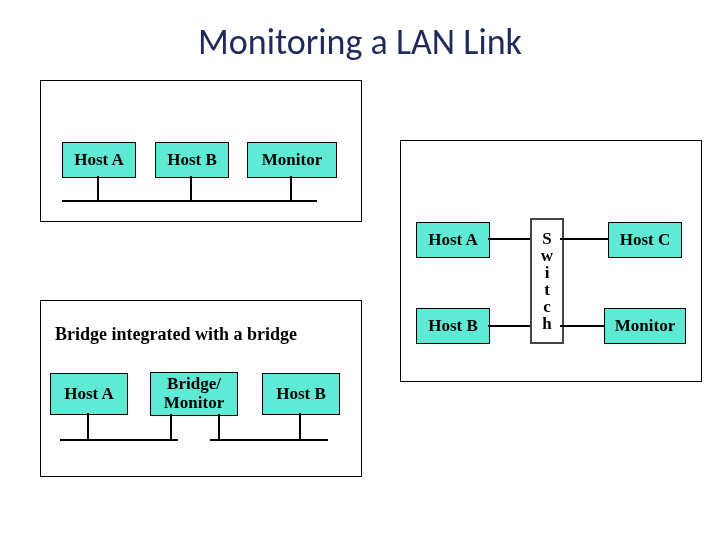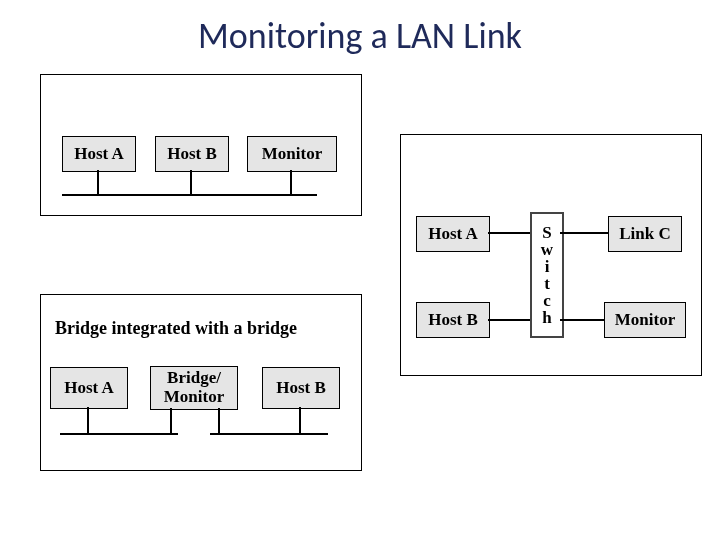--- a/index.html
+++ b/index.html
@@ -1,20 +1,20 @@
 <!DOCTYPE html>
 <html><head>
 <meta charset="utf-8">
 <style>
   html,body{margin:0;padding:0;width:720px;height:540px;font-family:"Times New Roman",serif;background:#fff;color:#000}
-  .title{font-family:Calibri,Arial,sans-serif;font-size:36px;color:#1f2a5a;text-align:center;padding:14px 0 6px}
+  .title{font-family:Calibri,Arial,sans-serif;font-size:36px;color:#1f2a5a;text-align:center;padding:20px 0 6px}
   .canvas{position:relative;width:720px;height:480px}
   .panel{position:absolute;border:1.5px solid #000;background:#fff}
   .caption{position:absolute;font-weight:700;font-size:18px}
-  .node{position:absolute;border:1.5px solid #000;background:#e5e5e5;font-weight:700;font-size:17px;display:flex;align-items:center;justify-content:center;text-align:center;line-height:1.1}
+  .node{position:absolute;border:1.5px solid #000;background:#5eead4;font-weight:700;font-size:17px;display:flex;align-items:center;justify-content:center;text-align:center;line-height:1.1}
   .bus{position:absolute;height:2px;background:#000}
   .tap{position:absolute;width:2px;background:#000}
   .vswitch{position:absolute;border:2px solid #444;background:#fff;font-weight:700;font-size:17px;display:flex;flex-direction:column;align-items:center;justify-content:center;line-height:1.0}
   .hline{position:absolute;height:2px;background:#000}
 </style>
 </head>
 <body>
 
 <div class="title">Monitoring a LAN Link</div>
 
@@ -44,21 +44,21 @@
   <div class="bus" style="left:60px;top:369px;width:118px"></div>
 
   <div class="tap" style="left:218px;top:344px;height:25px"></div>
   <div class="tap" style="left:299px;top:343px;height:26px"></div>
   <div class="bus" style="left:210px;top:369px;width:118px"></div>
 
   <div class="panel" style="left:400px;top:70px;width:300px;height:240px"></div>
 
   <div class="node" style="left:416px;top:152px;width:72px;height:34px">Host A</div>
   <div class="node" style="left:416px;top:238px;width:72px;height:34px">Host B</div>
-  <div class="node" style="left:608px;top:152px;width:72px;height:34px">Link C</div>
+  <div class="node" style="left:608px;top:152px;width:72px;height:34px">Host C</div>
   <div class="node" style="left:604px;top:238px;width:80px;height:34px">Monitor</div>
 
   <div class="vswitch" style="left:530px;top:148px;width:30px;height:122px">
     <span>S</span>
       <span>w</span>
       <span>i</span>
       <span>t</span>
       <span>c</span>
       <span>h</span>
   </div>

